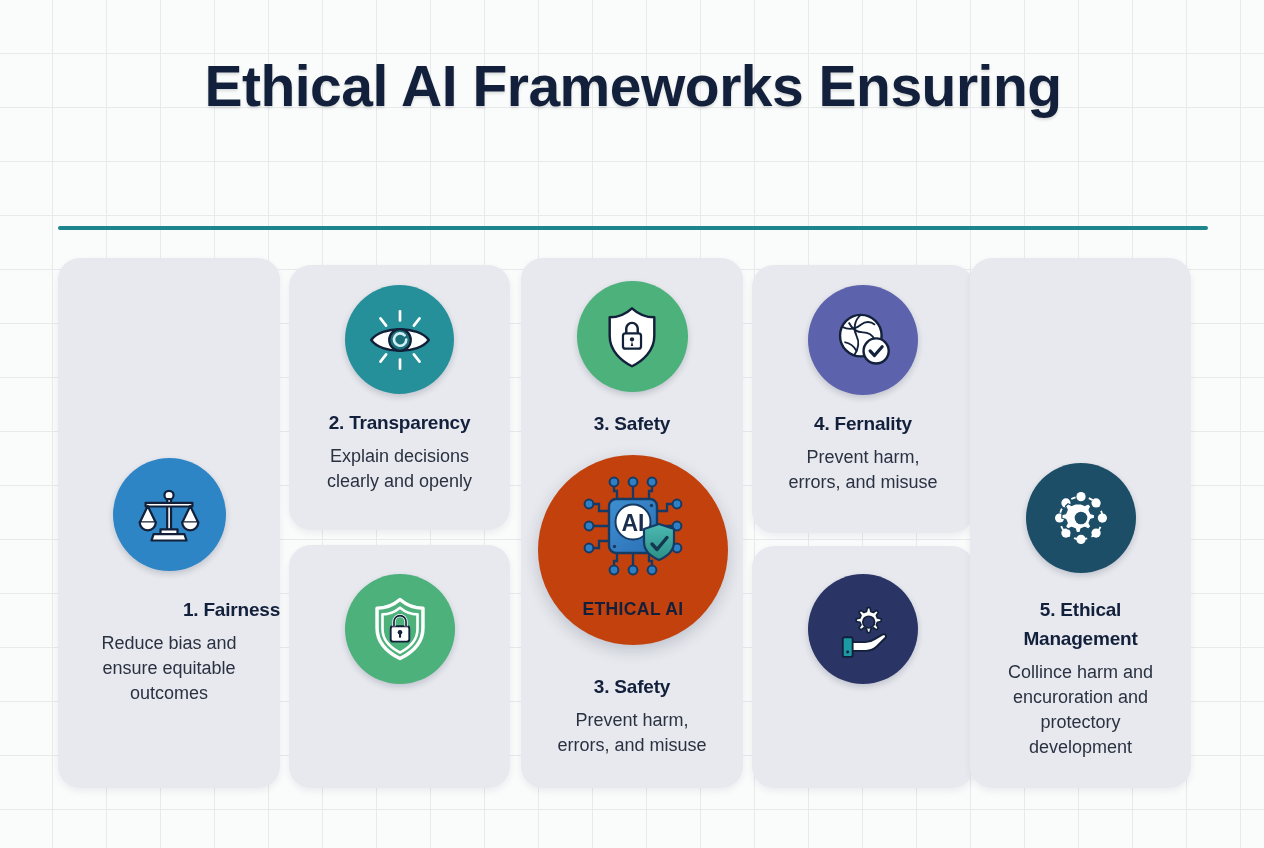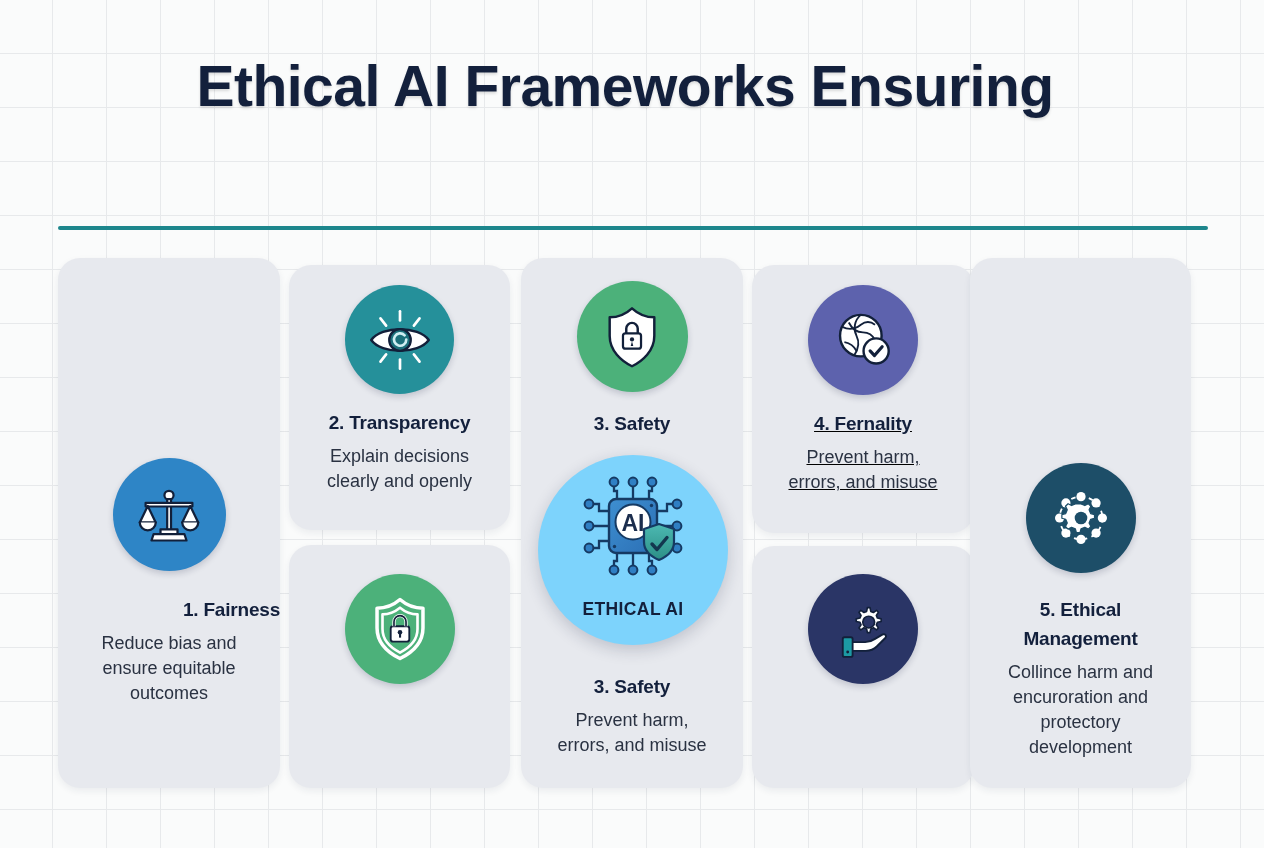--- a/index.html
+++ b/index.html
@@ -27,21 +27,21 @@
     pointer-events: none;
   }
   #stage {
     position: absolute;
     inset: 0;
   }
 
   
   #header {
     position: absolute;
-    left: 52px;
+    left: 60px;
     top: 48px;
     width: 1146px;
     text-align: center;
   }
   #title {
     font-size: 57px;
     line-height: 76px;
     font-weight: bold;
     color: #13203c;
     letter-spacing: -.5px;
@@ -94,21 +94,21 @@
   }
 
   
   #emblem {
     position: absolute;
     left: 538px;
     top: 455px;
     width: 190px;
     height: 190px;
     border-radius: 50%;
-    background: #7dd3fc;
+    background: #c2410c;
     box-shadow: 0 5px 16px rgba(25,35,65,.20);
     display: flex;
     flex-direction: column;
     align-items: center;
     justify-content: flex-start;
     padding-top: 14px;
     box-sizing: border-box;
   }
   #emblem-label {
     font-size: 17.5px;
@@ -215,21 +215,21 @@
     <div class="card-inner" style="top:400px;">
       <div class="card-title">3. Safety</div>
       <div class="card-desc">
         <span>Prevent harm,</span><br>
         <span>errors, and misuse</span>
       </div>
     </div>
   </div>
 
   <div class="card" style="left:752px; top:265px; width:222px; height:268px;">
-    <div class="card-inner" style="top:20px;text-decoration:underline;">
+    <div class="card-inner" style="top:20px;">
       <div class="icon-circle" style="width:110px;height:110px;background:#5d62ad;">
         <svg width="70" height="70" viewBox="0 0 64 64" fill="none">
           <circle cx="30" cy="28" r="19" fill="#fff" stroke="#12203a" stroke-width="2.2"></circle>
           <path d="M30 9 c-6 5 -7 13 -4 19 c3 6 2 12 -2 18" fill="none" stroke="#12203a" stroke-width="1.7"></path>
           <path d="M13 20 c6 3 12 2 17 -2 c4 -3 9 -3 13 0" fill="none" stroke="#12203a" stroke-width="1.7"></path>
           <path d="M19 16 c3 6 8 9 13 9 c5 0 9 3 11 7" fill="none" stroke="#12203a" stroke-width="1.7"></path>
           <path d="M15 34 c5 1 9 4 11 8" fill="none" stroke="#12203a" stroke-width="1.7"></path>
           <circle cx="44" cy="42" r="11.5" fill="#fff" stroke="#12203a" stroke-width="2.2"></circle>
           <path d="M38.5 42 l4 4.2 l7 -8" fill="none" stroke="#12203a" stroke-width="2.9" stroke-linecap="round" stroke-linejoin="round"></path>
         </svg>

